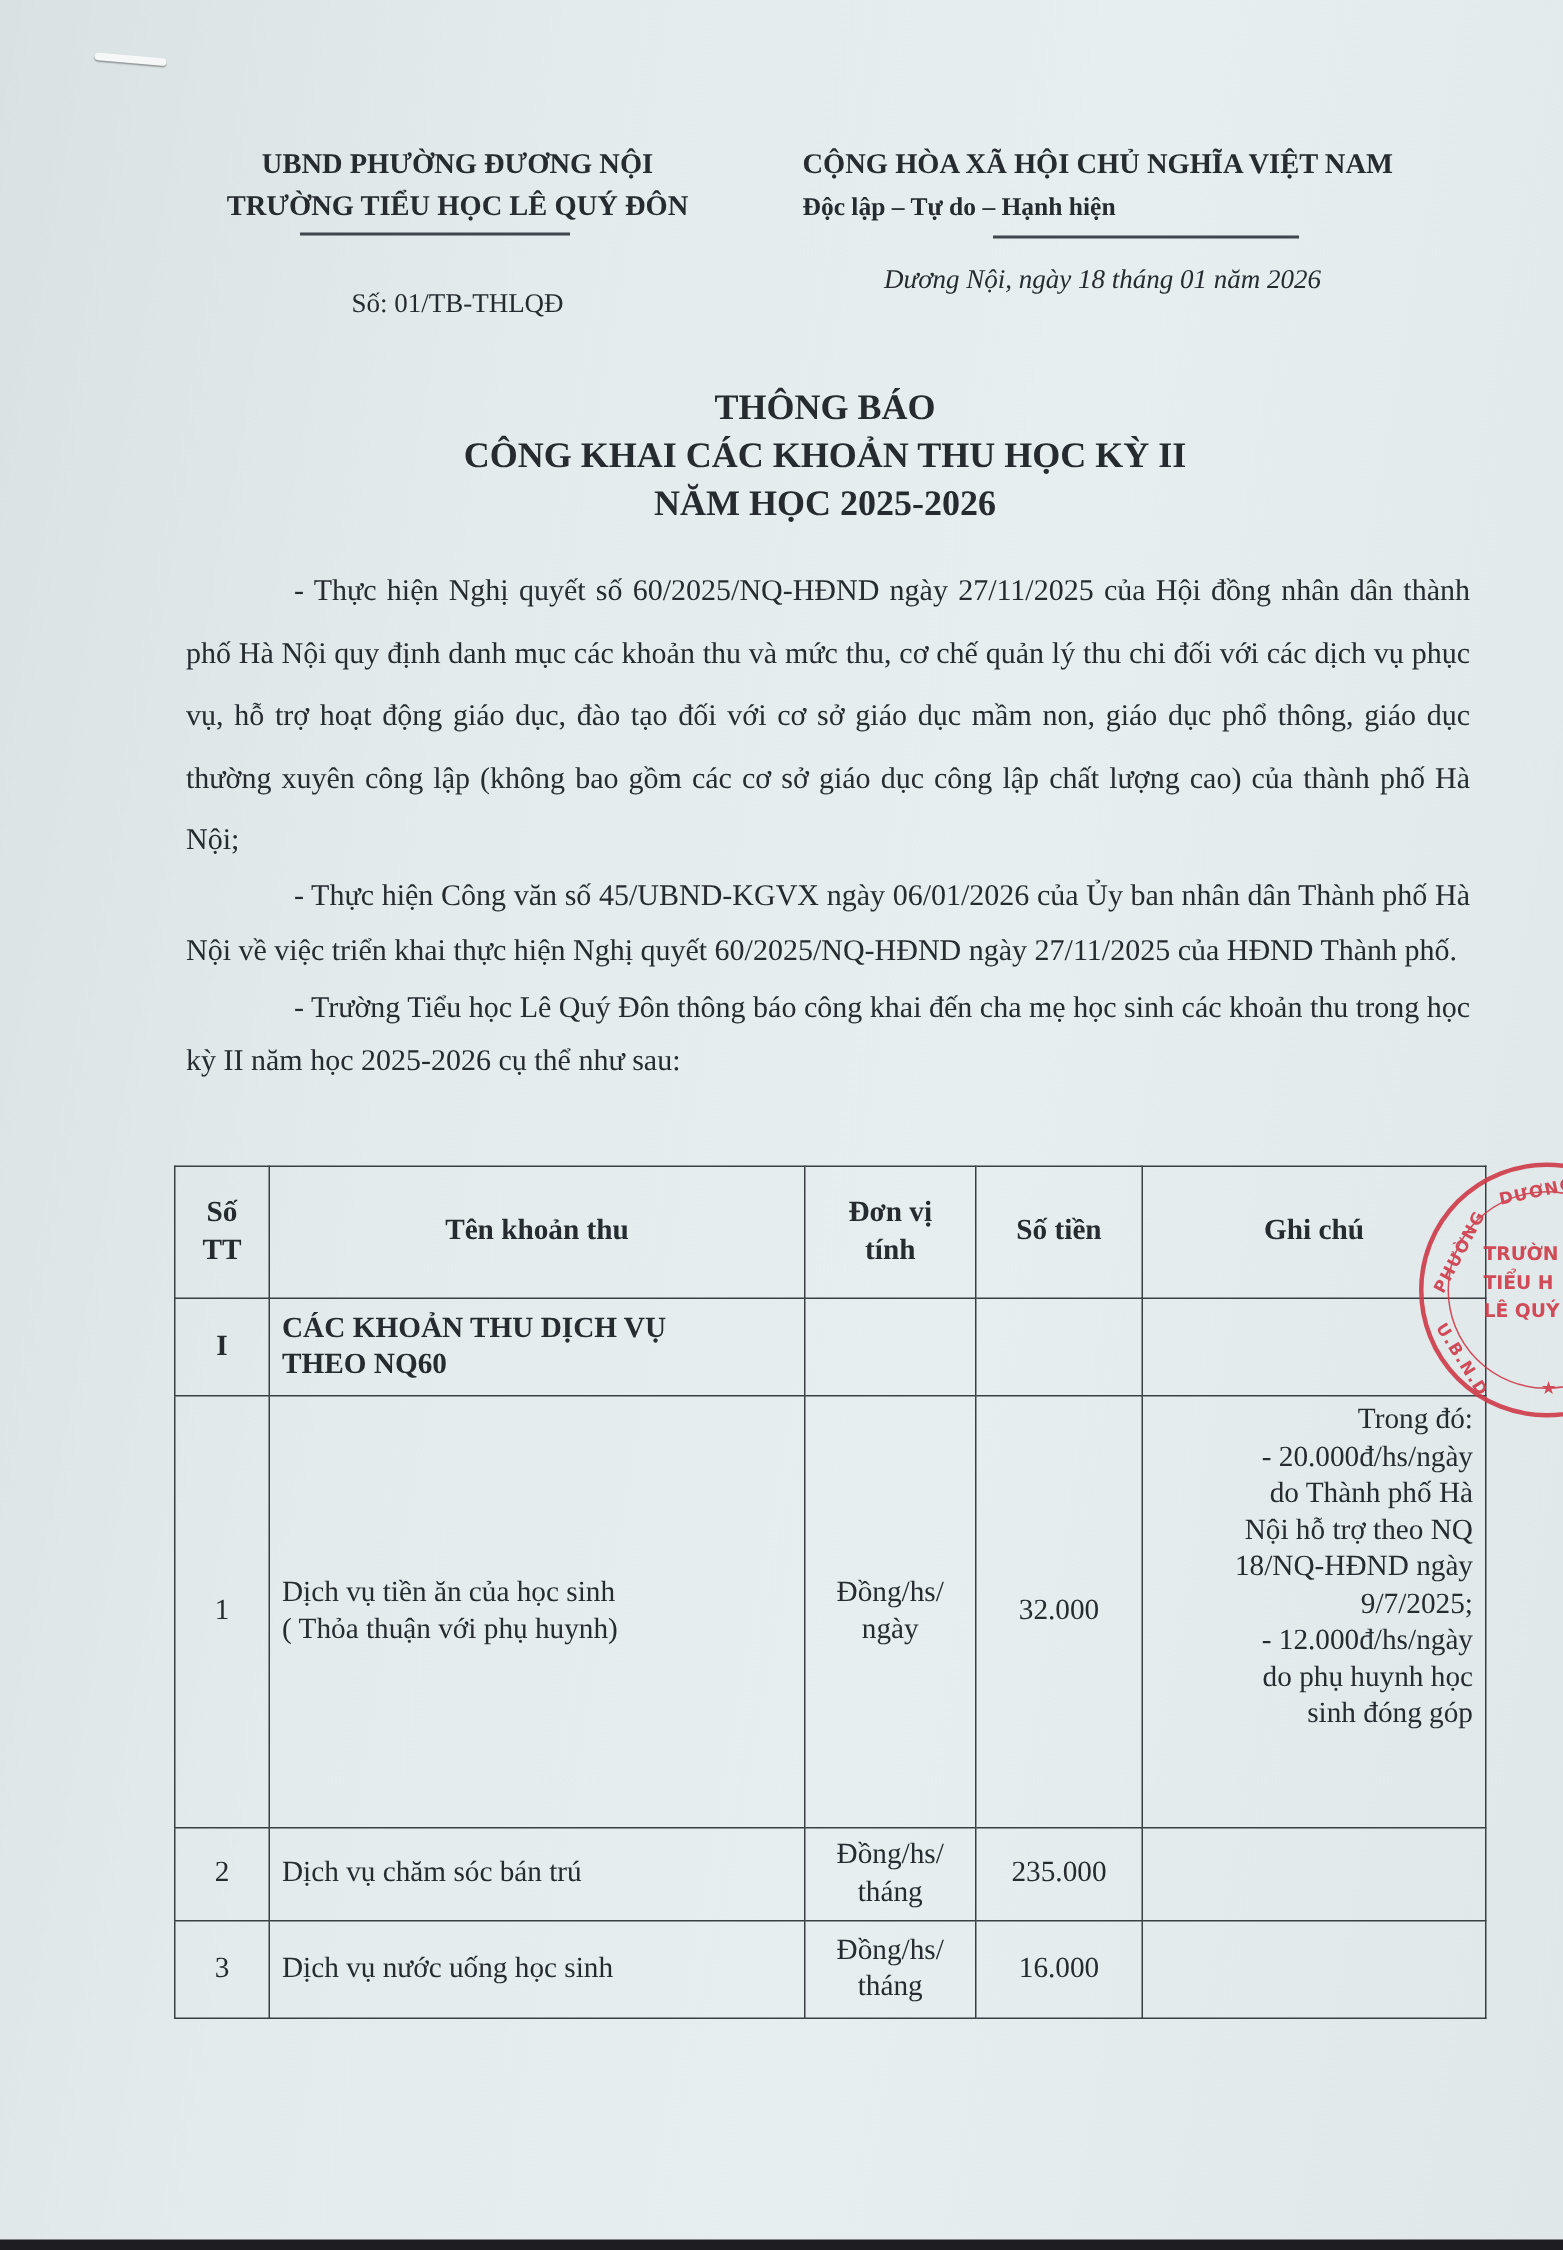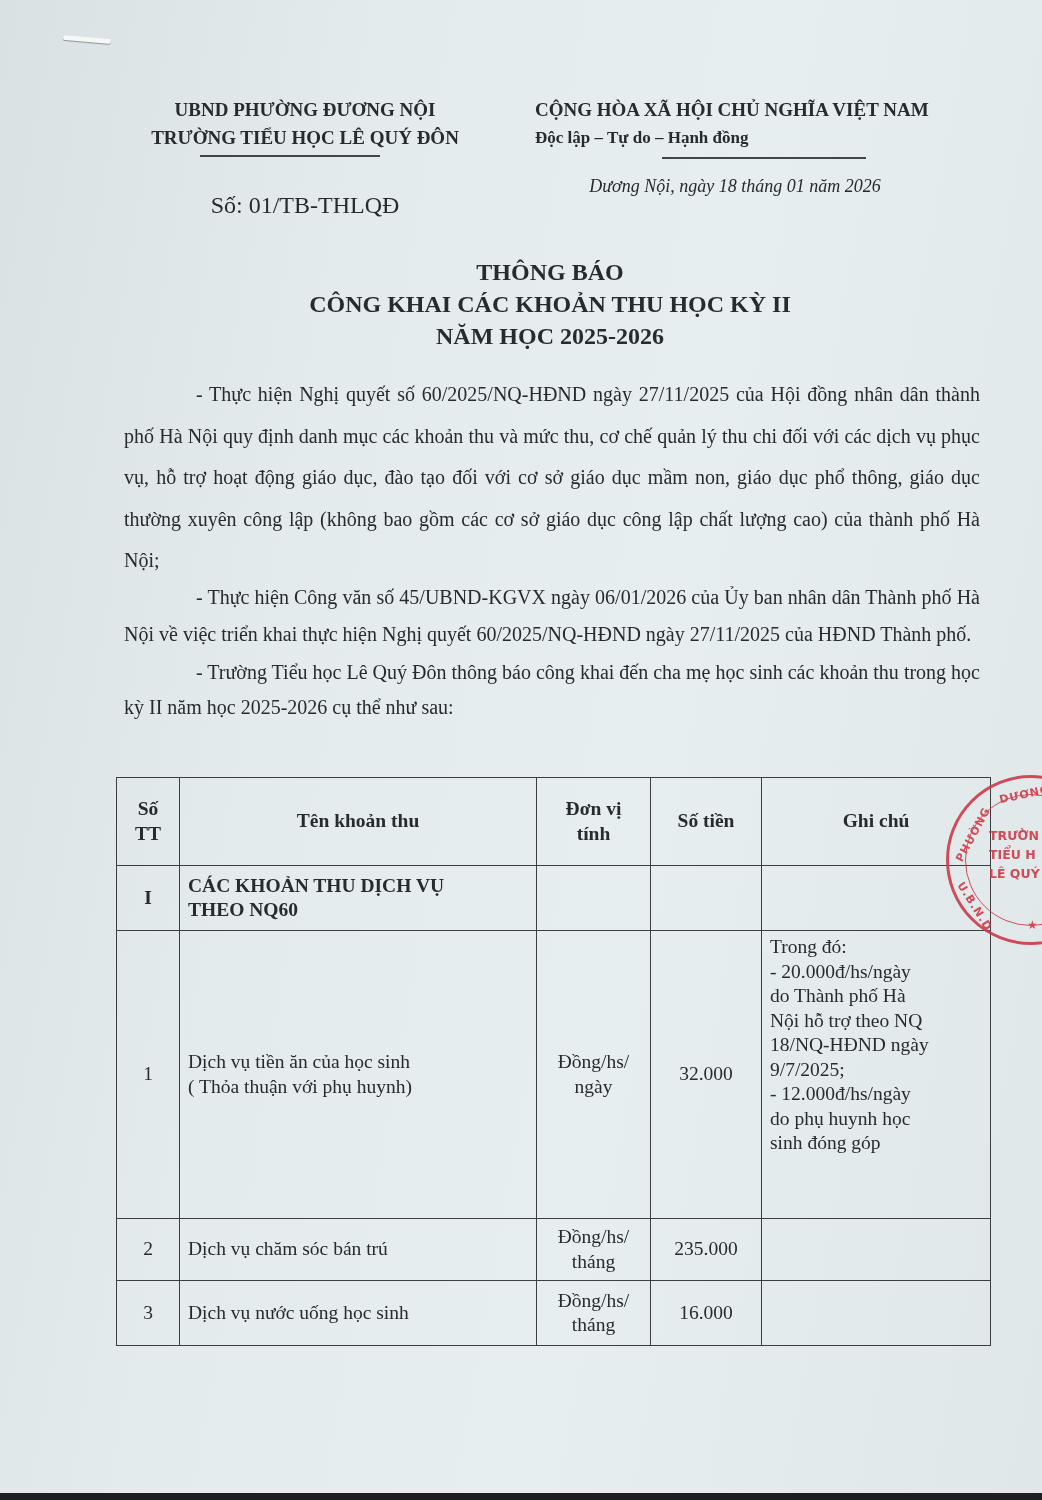--- a/index.html
+++ b/index.html
@@ -17,21 +17,21 @@
   .staple {
     position: absolute; left: 63px; top: 37px; width: 48px; height: 5px;
     background: #f6f8f8; border-radius: 3px; transform: rotate(5deg);
     box-shadow: 0 1px 1px rgba(0,0,0,0.35);
   }
   .abs { position: absolute; }
   .hdr-left { left: 120px; top: 96px; width: 370px; text-align: center; font-weight: bold; font-size: 19px; line-height: 28px; }
   .hdr-right { left: 535px; top: 96px; width: 450px; font-weight: bold; font-size: 19px; line-height: 28px; }
   .hdr-right .motto { font-size: 17px; }
   .uline { position: absolute; height: 1.5px; background: #40464c; }
-  .docnum { left: 120px; top: 192px; width: 370px; text-align: center; font-size: 24px; }
+  .docnum { left: 120px; top: 192px; width: 370px; text-align: center; font-size: 18px; }
   .dateline { left: 535px; top: 176px; width: 400px; text-align: center; font-size: 18px; font-style: italic; }
   .title { left: 120px; top: 256px; width: 860px; text-align: center; font-weight: bold; font-size: 24px; line-height: 32px; }
   .body-text { left: 124px; top: 374px; width: 856px; font-size: 20px; line-height: 41.5px; text-align: justify; }
   .body-text p { margin: 0; }
   .body-text .p2 { margin-top: -3px; line-height: 37px; }
   .body-text .p3 { line-height: 35.5px; margin-top: 2px; }
   .indent { display: inline-block; width: 72px; }
 
   table.fees {
     position: absolute; left: 116px; top: 777px; border-collapse: collapse;
@@ -81,21 +81,21 @@
 
   <div class="abs hdr-left">
     <div>UBND PHƯỜNG ĐƯƠNG NỘI</div>
     <div>TRƯỜNG TIỂU HỌC LÊ QUÝ ĐÔN</div>
   </div>
   <div class="uline" style="left:200px; top:155px; width:180px;"></div>
   <div class="abs docnum">Số: 01/TB-THLQĐ</div>
 
   <div class="abs hdr-right">
     <div>CỘNG HÒA XÃ HỘI CHỦ NGHĨA VIỆT NAM</div>
-    <div class="motto">Độc lập – Tự do – Hạnh đồng</div>
+    <div class="motto">Độc lập – Tự do – Hạnh hiện</div>
   </div>
   <div class="uline" style="left:662px; top:157px; width:204px;"></div>
   <div class="abs dateline">Dương Nội, ngày 18 tháng 01 năm 2026</div>
 
   <div class="abs title">
     <div>THÔNG BÁO</div>
     <div>CÔNG KHAI CÁC KHOẢN THU HỌC KỲ II</div>
     <div>NĂM HỌC 2025-2026</div>
   </div>
 
@@ -134,21 +134,21 @@
       <td class="c-stt">1</td>
       <td class="c-name">
         <div>Dịch vụ tiền ăn của học sinh</div>
         <div>( Thỏa thuận với phụ huynh)</div>
       </td>
       <td class="c-unit">
         <div>Đồng/hs/</div>
         <div>ngày</div>
       </td>
       <td class="c-amt">32.000</td>
-      <td class="c-note" style="vertical-align:top; padding-top:4px;">
+      <td class="c-note" style="vertical-align:top; padding-top:4px;text-align:right;">
         <span class="note-line">Trong đó:</span>
         <span class="note-line">- 20.000đ/hs/ngày</span>
         <span class="note-line">do Thành phố Hà</span>
         <span class="note-line">Nội hỗ trợ theo NQ</span>
         <span class="note-line">18/NQ-HĐND ngày</span>
         <span class="note-line">9/7/2025;</span>
         <span class="note-line">- 12.000đ/hs/ngày</span>
         <span class="note-line">do phụ huynh học</span>
         <span class="note-line">sinh đóng góp</span>
       </td>

